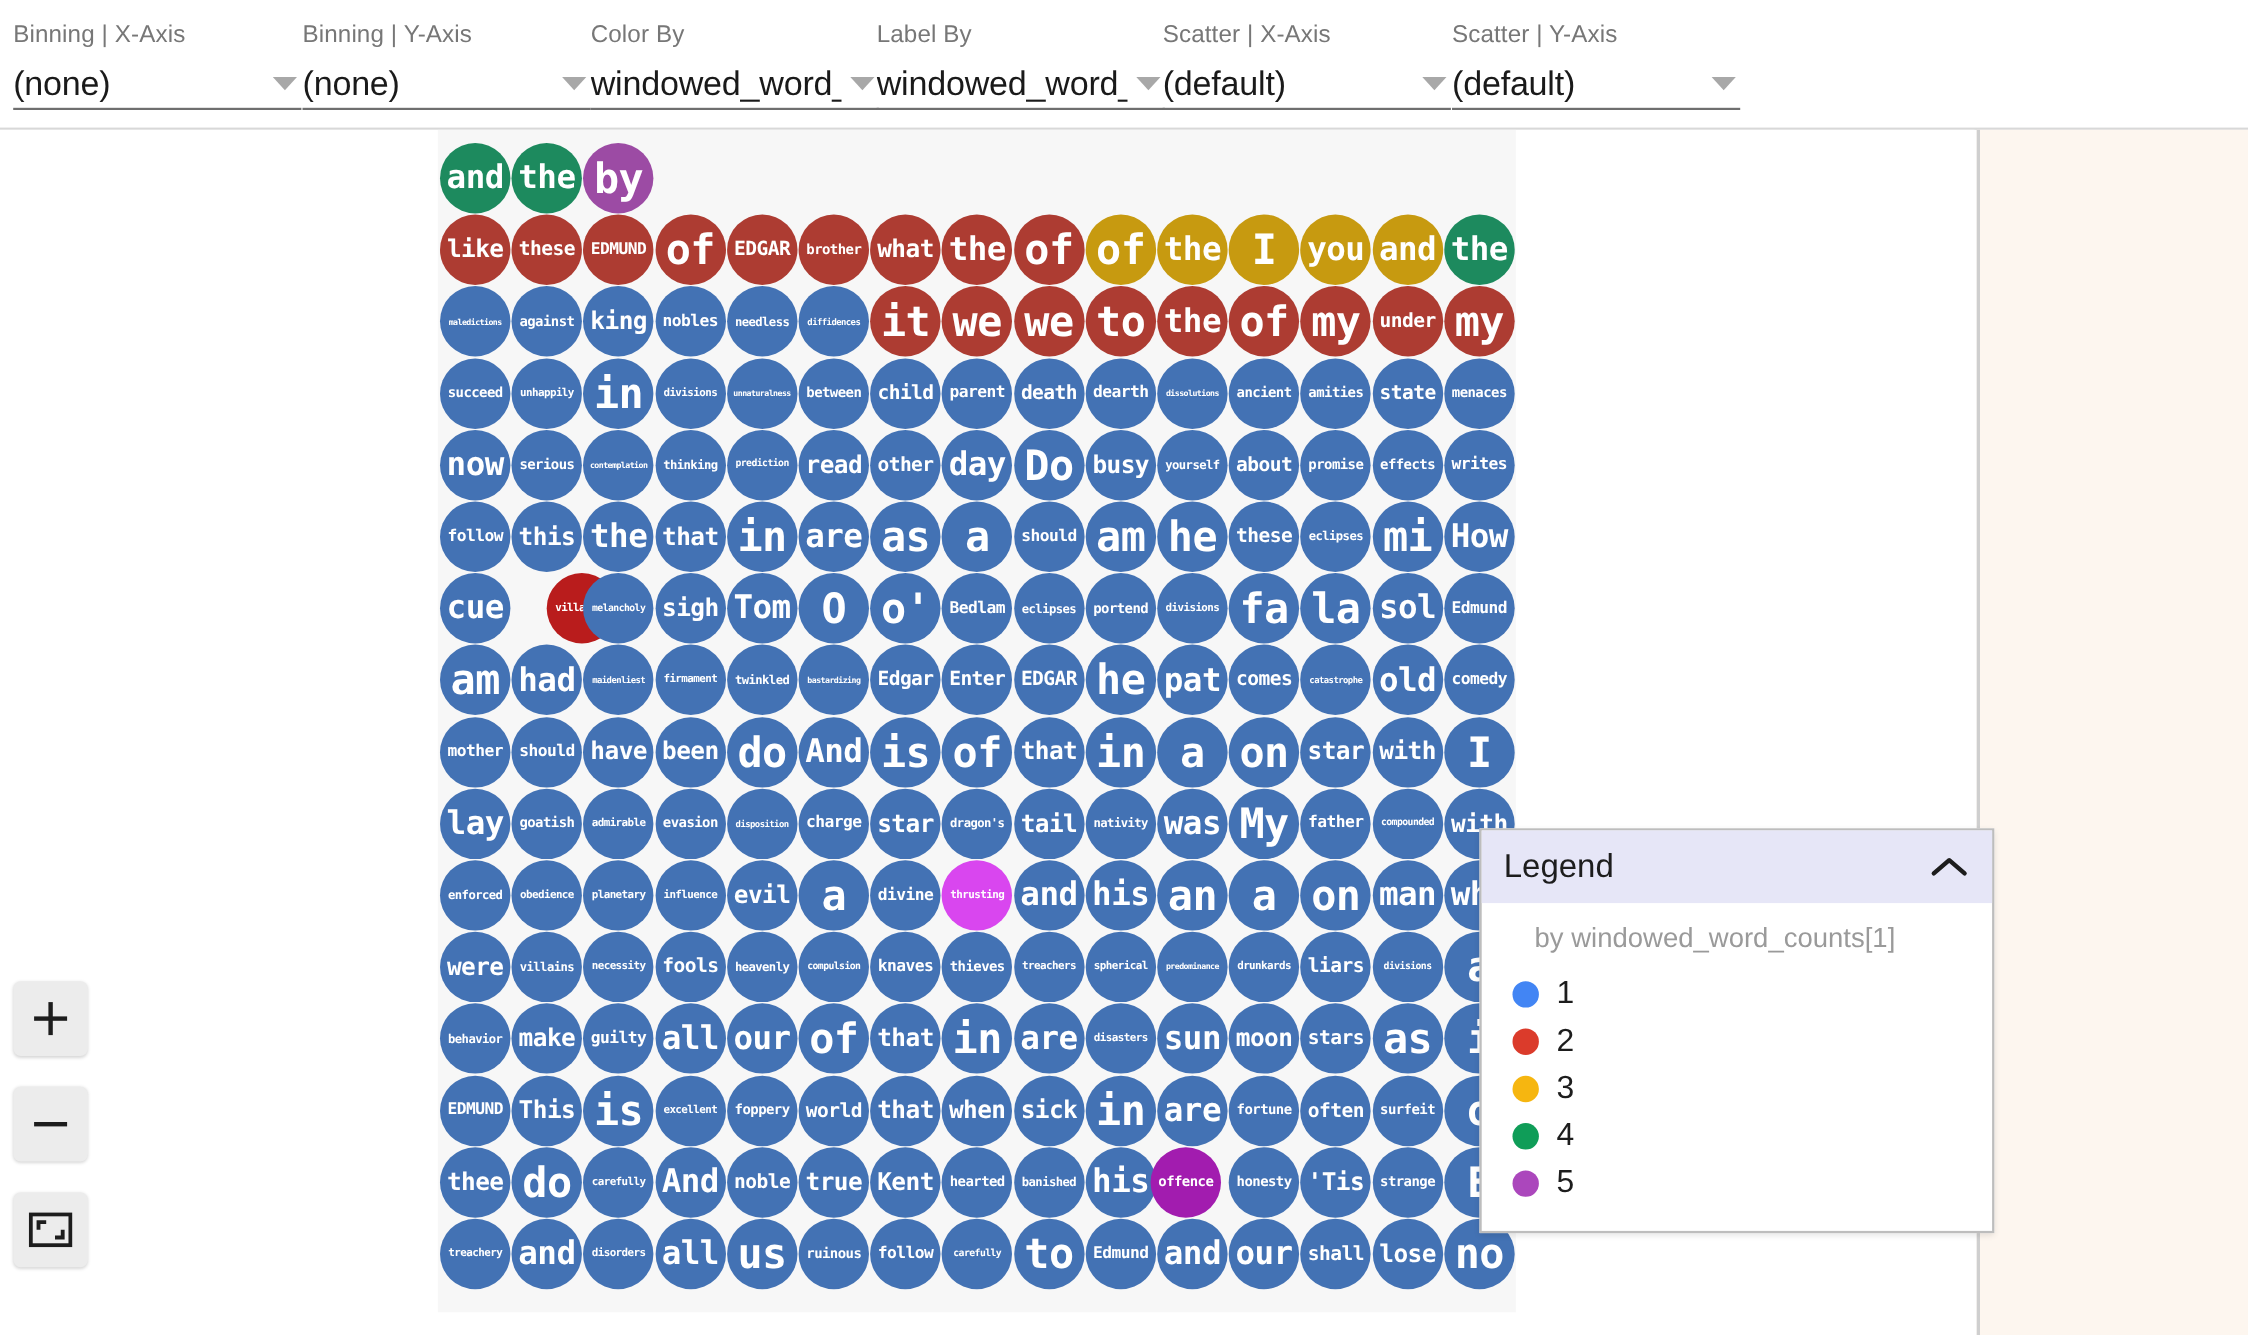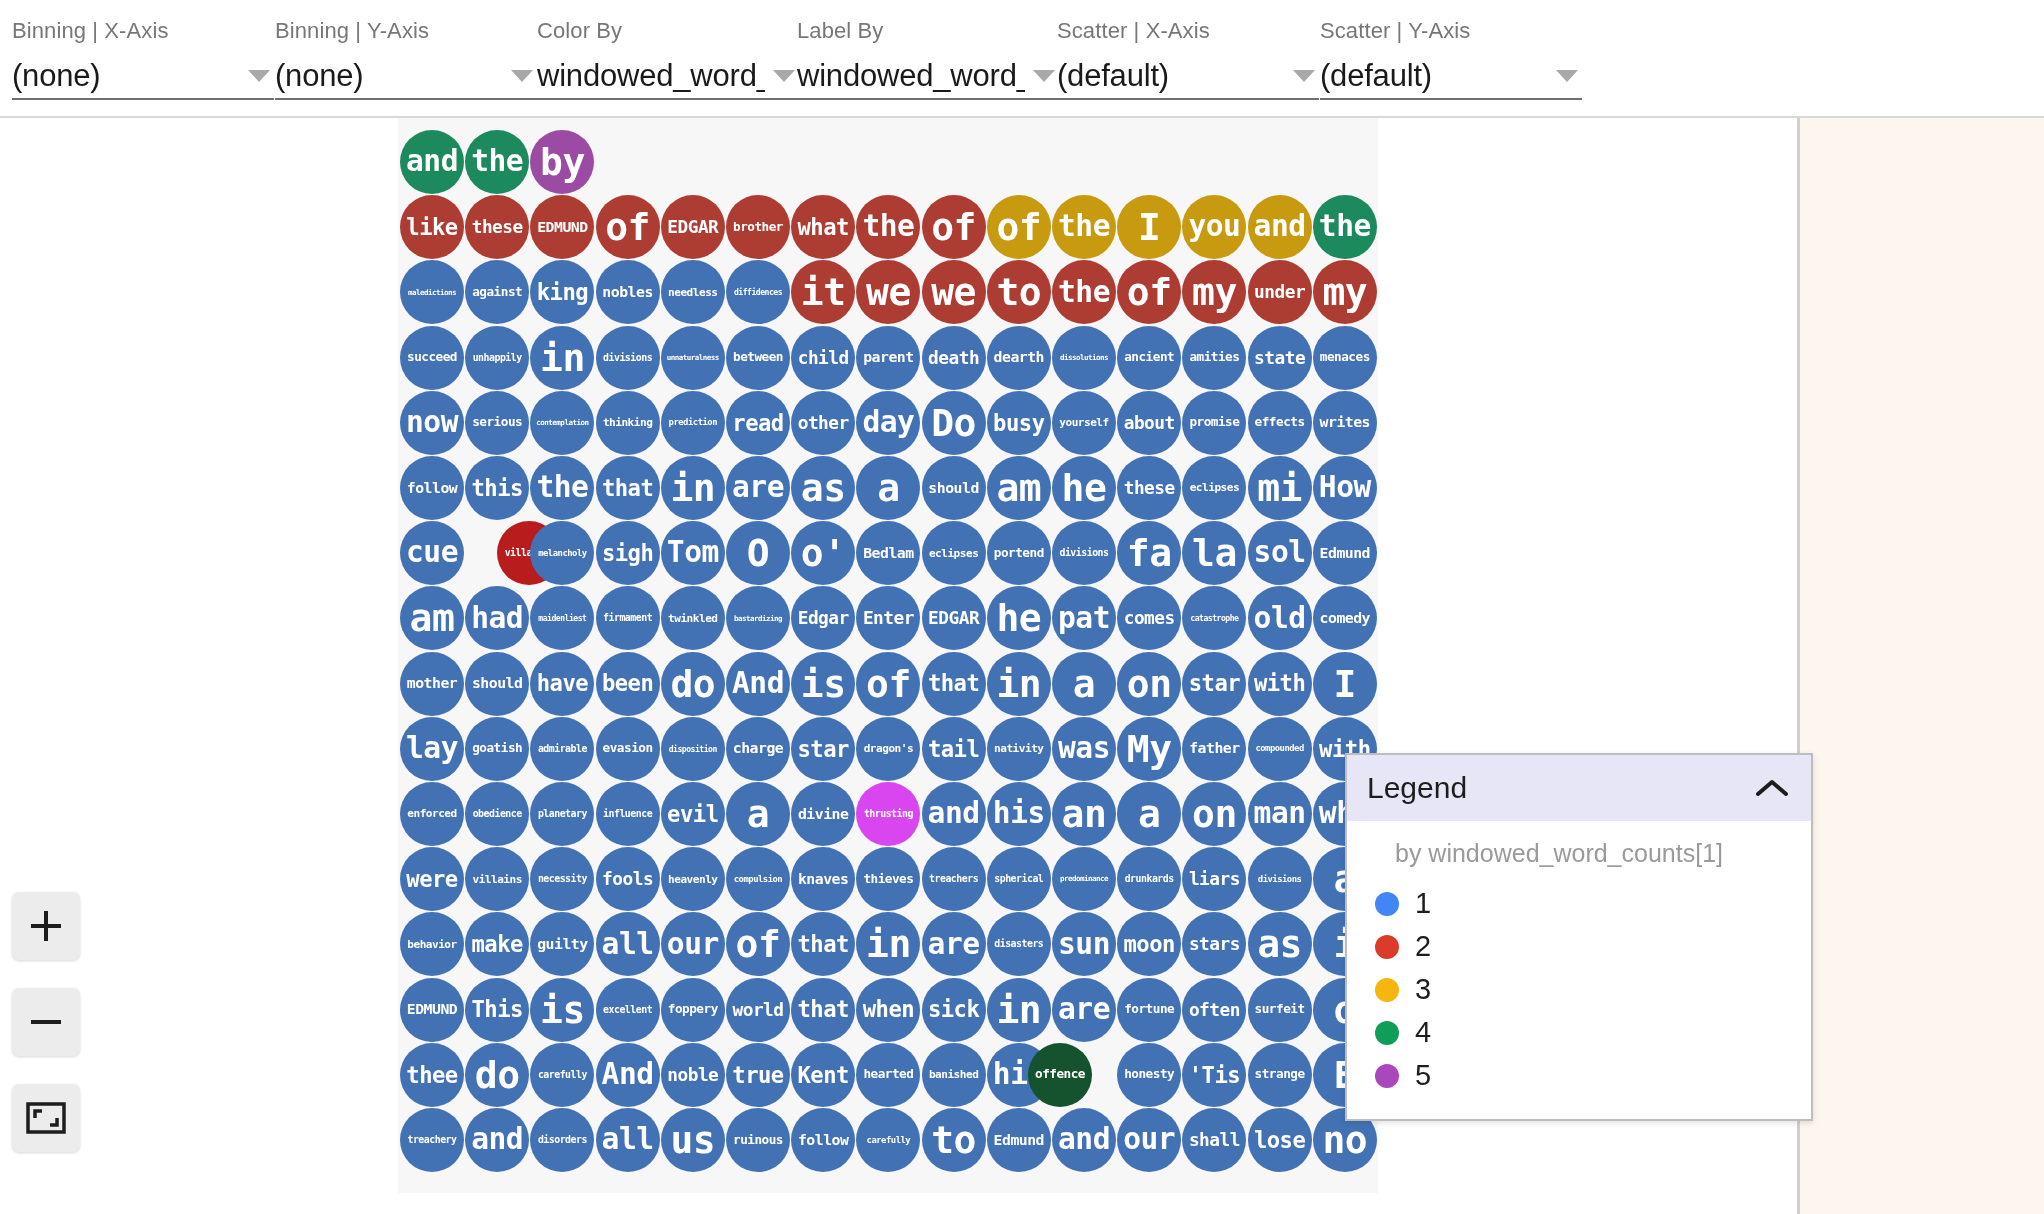--- a/index.html
+++ b/index.html
@@ -857,21 +857,21 @@
       </div>
       <div class="bubble" style="left: 458.4px; top: 924.8px; background: rgb(67, 114, 180);">
         <span style="font-size: 12.7px;">hearted</span>
       </div>
       <div class="bubble" style="left: 523.6px; top: 924.8px; background: rgb(67, 114, 180);">
         <span style="font-size: 11.1px;">banished</span>
       </div>
       <div class="bubble" style="left: 588.8px; top: 924.8px; background: rgb(67, 114, 180);">
         <span style="font-size: 29.6px;">his</span>
       </div>
-      <div class="bubble" style="left: 630px; top: 924.8px; background: #14532d;">
+      <div class="bubble" style="left: 648px; top: 924.8px; background: #a21caf;">
         <span style="font-size: 12.7px;">offence</span>
       </div>
       <div class="bubble" style="left: 719.2px; top: 924.8px; background: rgb(67, 114, 180);">
         <span style="font-size: 12.7px;">honesty</span>
       </div>
       <div class="bubble" style="left: 784.4px; top: 924.8px; background: rgb(67, 114, 180);">
         <span style="font-size: 22.2px;">'Tis</span>
       </div>
       <div class="bubble" style="left: 849.6px; top: 924.8px; background: rgb(67, 114, 180);">
         <span style="font-size: 12.7px;">strange</span>

